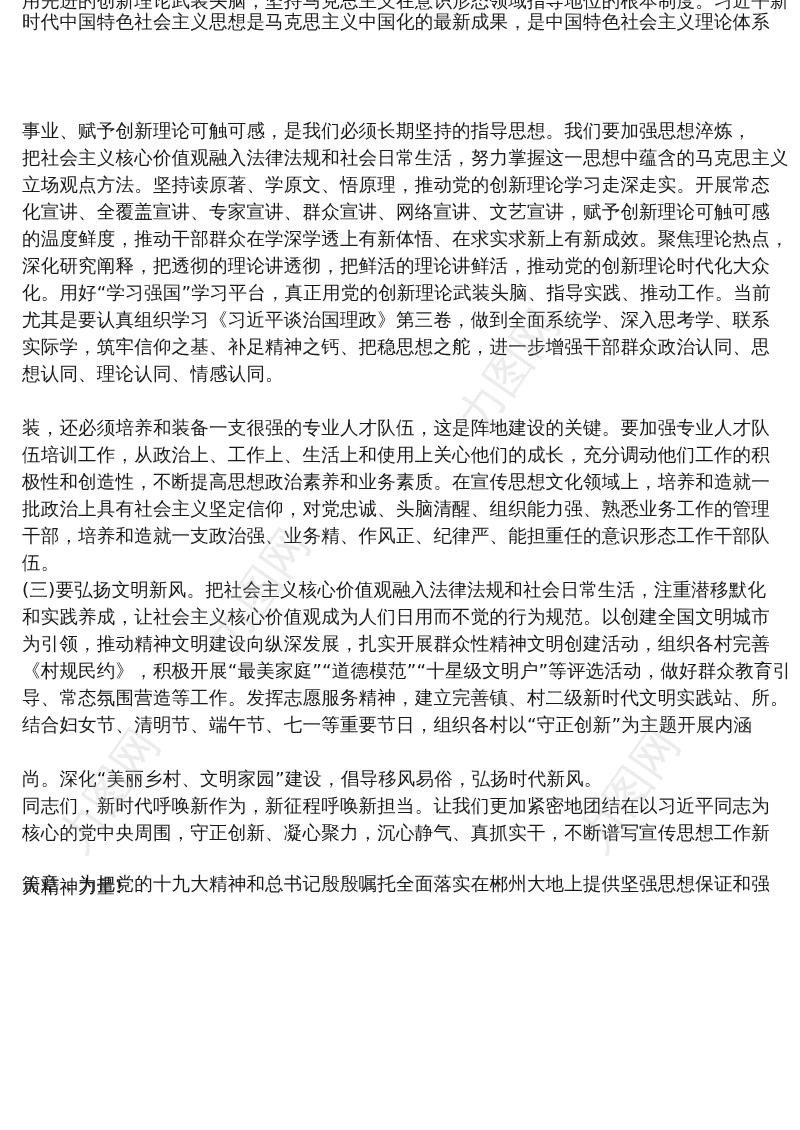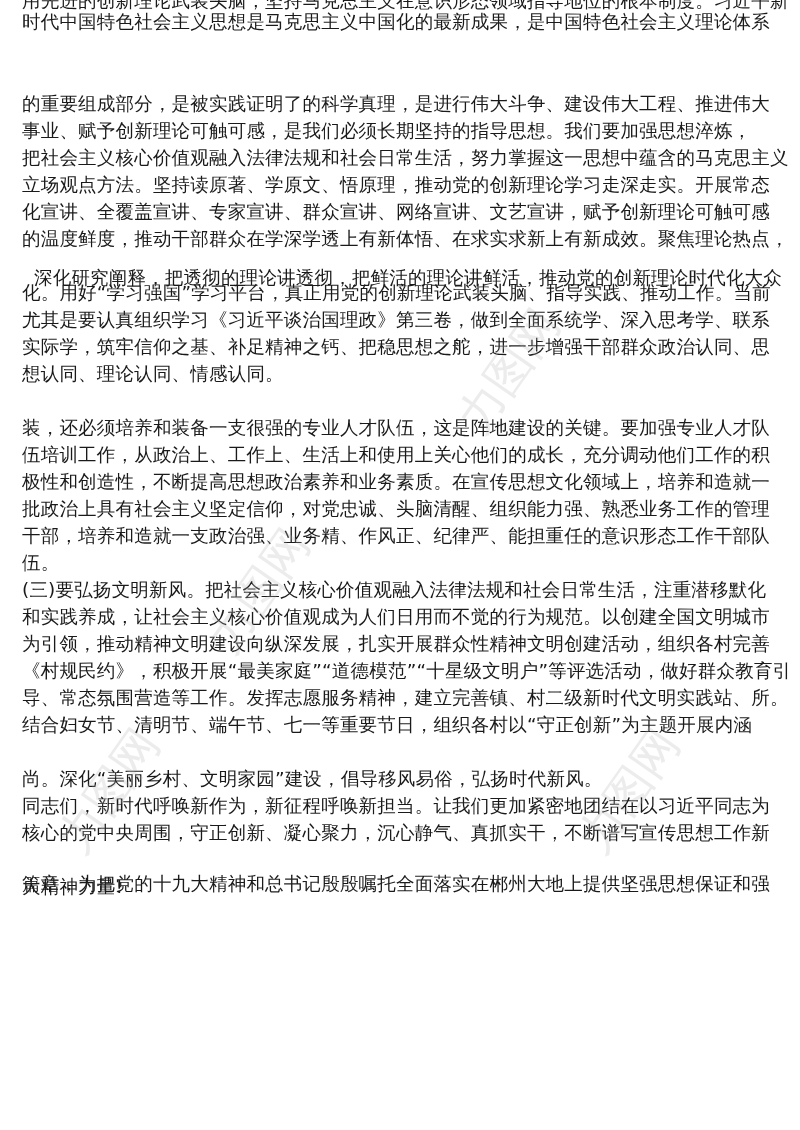--- a/index.html
+++ b/index.html
@@ -11,27 +11,26 @@
     .watermark { position: absolute; color: rgba(180,180,180,0.25); font-size: 46px;
       transform: rotate(-55deg); white-space: nowrap; pointer-events: none; }
   </style>
 </head>
 <body>
 
 <div class="page">
   <div class="line" style="top:-13px;">用先进的创新理论武装头脑，坚持马克思主义在意识形态领域指导地位的根本制度。习近平新</div>
   <div class="line" style="top:8px;">时代中国特色社会主义思想是马克思主义中国化的最新成果，是中国特色社会主义理论体系</div>
 
-  <div class="line" style="top:90px;">的重要组成部分，是被实践证明了的科学真理，是进行伟大斗争、建设伟大工程、推进伟大</div>
   <div class="line" style="top:117px;">事业、赋予创新理论可触可感，是我们必须长期坚持的指导思想。我们要加强思想淬炼，</div>
   <div class="line" style="top:144px;">把社会主义核心价值观融入法律法规和社会日常生活，努力掌握这一思想中蕴含的马克思主义</div>
   <div class="line" style="top:171px;">立场观点方法。坚持读原著、学原文、悟原理，推动党的创新理论学习走深走实。开展常态</div>
   <div class="line" style="top:198px;">化宣讲、全覆盖宣讲、专家宣讲、群众宣讲、网络宣讲、文艺宣讲，赋予创新理论可触可感</div>
   <div class="line" style="top:225px;">的温度鲜度，推动干部群众在学深学透上有新体悟、在求实求新上有新成效。聚焦理论热点，</div>
-  <div class="line" style="top:264px;text-align:right;">深化研究阐释，把透彻的理论讲透彻，把鲜活的理论讲鲜活，推动党的创新理论时代化大众</div>
+  <div class="line" style="top:252px;">深化研究阐释，把透彻的理论讲透彻，把鲜活的理论讲鲜活，推动党的创新理论时代化大众</div>
   <div class="line" style="top:279px;">化。用好“学习强国”学习平台，真正用党的创新理论武装头脑、指导实践、推动工作。当前</div>
   <div class="line" style="top:306px;">尤其是要认真组织学习《习近平谈治国理政》第三卷，做到全面系统学、深入思考学、联系</div>
   <div class="line" style="top:333px;">实际学，筑牢信仰之基、补足精神之钙、把稳思想之舵，进一步增强干部群众政治认同、思</div>
   <div class="line" style="top:360px;">想认同、理论认同、情感认同。</div>
   <div class="line" style="top:414px;">装，还必须培养和装备一支很强的专业人才队伍，这是阵地建设的关键。要加强专业人才队</div>
   <div class="line" style="top:441px;">伍培训工作，从政治上、工作上、生活上和使用上关心他们的成长，充分调动他们工作的积</div>
   <div class="line" style="top:468px;">极性和创造性，不断提高思想政治素养和业务素质。在宣传思想文化领域上，培养和造就一</div>
   <div class="line" style="top:495px;">批政治上具有社会主义坚定信仰，对党忠诚、头脑清醒、组织能力强、熟悉业务工作的管理</div>
   <div class="line" style="top:522px;">干部，培养和造就一支政治强、业务精、作风正、纪律严、能担重任的意识形态工作干部队</div>
   <div class="line" style="top:549px;">伍。</div>

